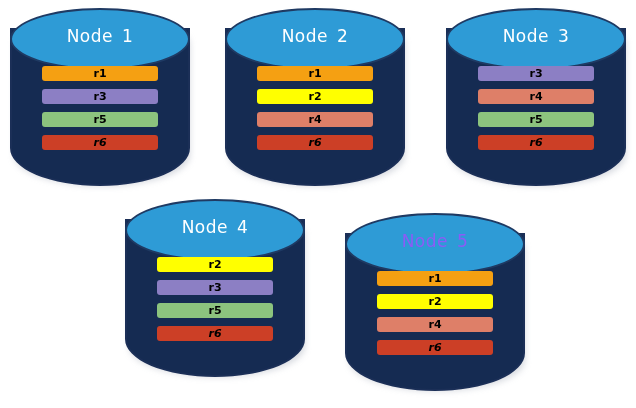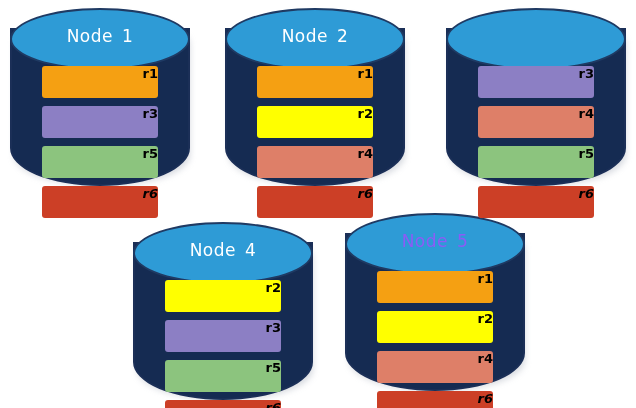--- a/index.html
+++ b/index.html
@@ -75,28 +75,28 @@
 
   
   .replicas {
     position: absolute;
     left: 32px;
     top: 58px;
     width: 116px;
     z-index: 3;
   }
   .replica {
-    height: 32px;
+    height: 15px;
     margin-bottom: 8px;
     border-radius: 3px;
     color: #000000;
-    font-size: 13px;
+    font-size: 11px;
     font-weight: bold;
     line-height: 15px;
-    text-align: right;
+    text-align: center;
     font-family: "DejaVu Sans", "Liberation Sans", sans-serif;
   }
   .replica:last-child { margin-bottom: 0; font-style: italic; }
 </style>
 </head>
 <body>
 
 <div id="canvas" style="background: rgb(255, 255, 255); border-radius: 23px;">
     <div class="node" style="left: 10px; top: 8px;">
       <div class="cyl-shadow"></div>
@@ -119,28 +119,29 @@
         <div class="replica" style="background: rgb(245, 160, 18);">r1</div>
         <div class="replica" style="background: rgb(255, 255, 0);">r2</div>
         <div class="replica" style="background: rgb(222, 127, 104);">r4</div>
         <div class="replica" style="background: rgb(204, 63, 38);">r6</div>
       </div>
     </div>
     <div class="node" style="left: 446px; top: 8px;">
       <div class="cyl-shadow"></div>
       <div class="cyl-body" style="background: rgb(21, 43, 82);"></div>
       <div class="cyl-top" style="background: rgb(46, 155, 214);"></div>
+      <div class="node-label" style="color: rgb(255, 255, 255);"><span>Node</span><span class="num">3</span></div>
       <div class="replicas">
         <div class="replica" style="background: rgb(140, 127, 196);">r3</div>
         <div class="replica" style="background: rgb(222, 127, 104);">r4</div>
         <div class="replica" style="background: rgb(140, 196, 126);">r5</div>
         <div class="replica" style="background: rgb(204, 63, 38);">r6</div>
       </div>
     </div>
-    <div class="node" style="left: 125px; top: 222px; margin-left: 8px;">
+    <div class="node" style="left: 125px; top: 199px;">
       <div class="cyl-shadow"></div>
       <div class="cyl-body" style="background: rgb(21, 43, 82);"></div>
       <div class="cyl-top" style="background: rgb(46, 155, 214);"></div>
       <div class="node-label" style="color: rgb(255, 255, 255);"><span>Node</span><span class="num">4</span></div>
       <div class="replicas">
         <div class="replica" style="background: rgb(255, 255, 0);">r2</div>
         <div class="replica" style="background: rgb(140, 127, 196);">r3</div>
         <div class="replica" style="background: rgb(140, 196, 126);">r5</div>
         <div class="replica" style="background: rgb(204, 63, 38);">r6</div>
       </div>

